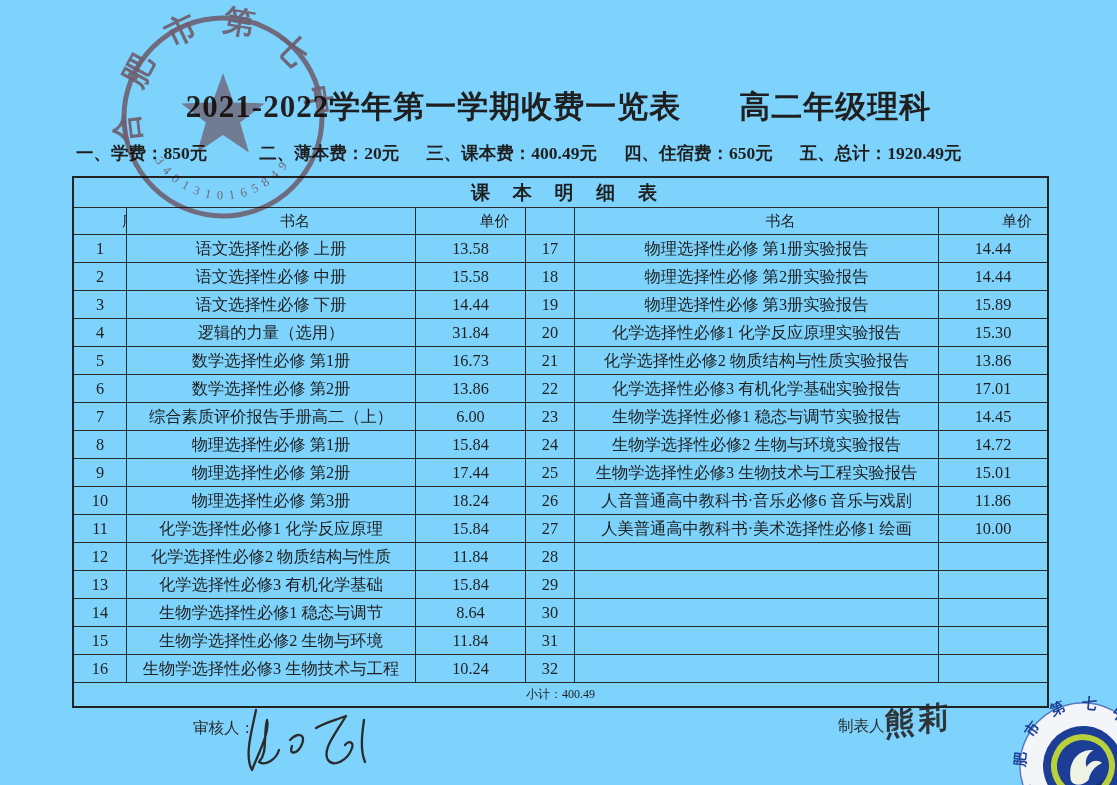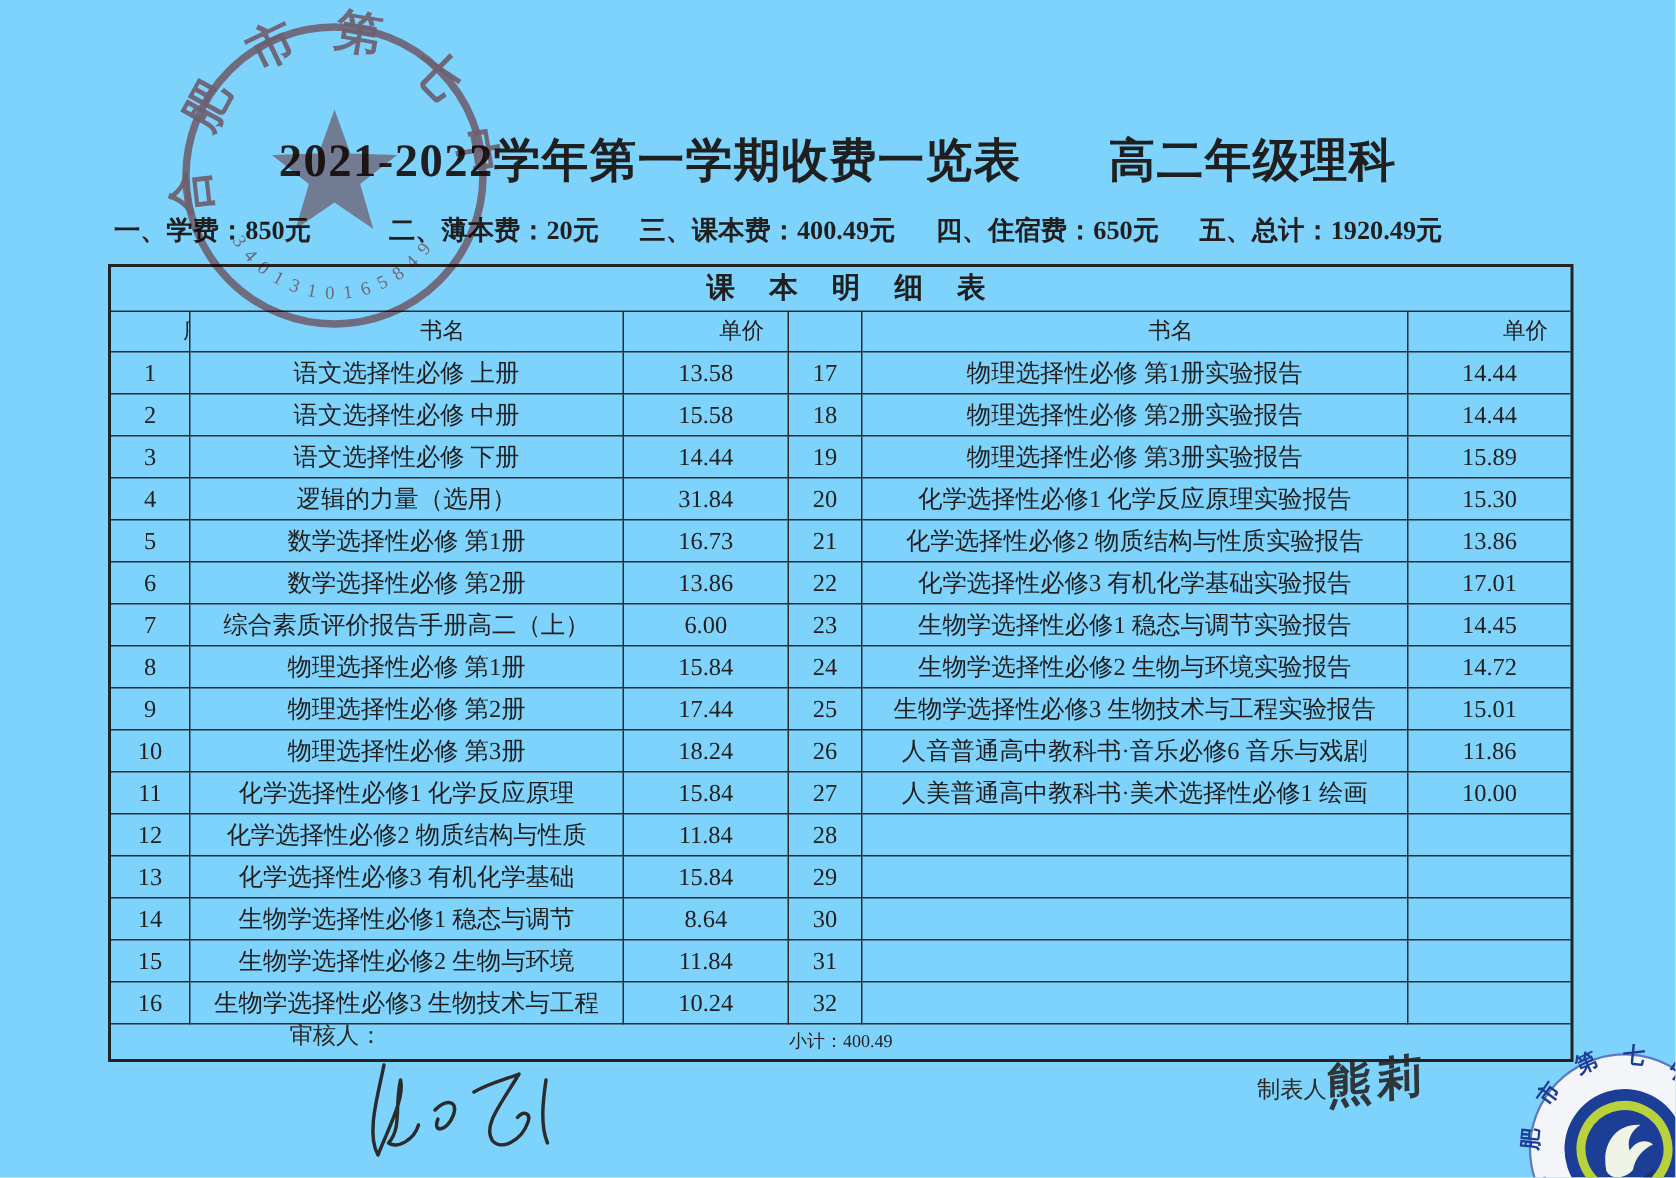--- a/index.html
+++ b/index.html
@@ -158,21 +158,21 @@
         <div class="cell">16</div>
         <div class="cell">生物学选择性必修3 生物技术与工程</div>
         <div class="cell">10.24</div>
         <div class="cell">32</div>
         <div class="cell"></div>
         <div class="cell lastcol"></div>
       </div>
     <div class="t-subtotal">小计：400.49</div>
   </div>
 
-  <div class="sig-label" style="left:193px;top:680px;text-align:center;">审核人：</div>
+  <div class="sig-label" style="left:193px;top:718px;text-align:center;">审核人：</div>
   <svg class="reviewer-sig" width="170" height="85" viewBox="0 0 170 85">
     <g fill="none" stroke="#2b2b2b" stroke-width="2.3" stroke-linecap="round" stroke-linejoin="round">
       <path d="M24,10 C20,30 12,56 20,70 C27,52 38,32 35,20 C31,38 36,52 27,62 C33,66 44,60 47,50"></path>
       <path d="M58,40 C66,32 74,34 70,44 C66,54 56,56 60,46"></path>
       <path d="M84,28 C94,22 104,20 114,16 C102,36 90,50 96,60 C102,68 116,60 120,48 C122,42 117,40 113,45"></path>
       <path d="M132,20 C130,34 128,50 133,62"></path>
     </g>
   </svg>
 
   <div class="sig-label" style="left:838px;top:716px;">制表人：</div>

